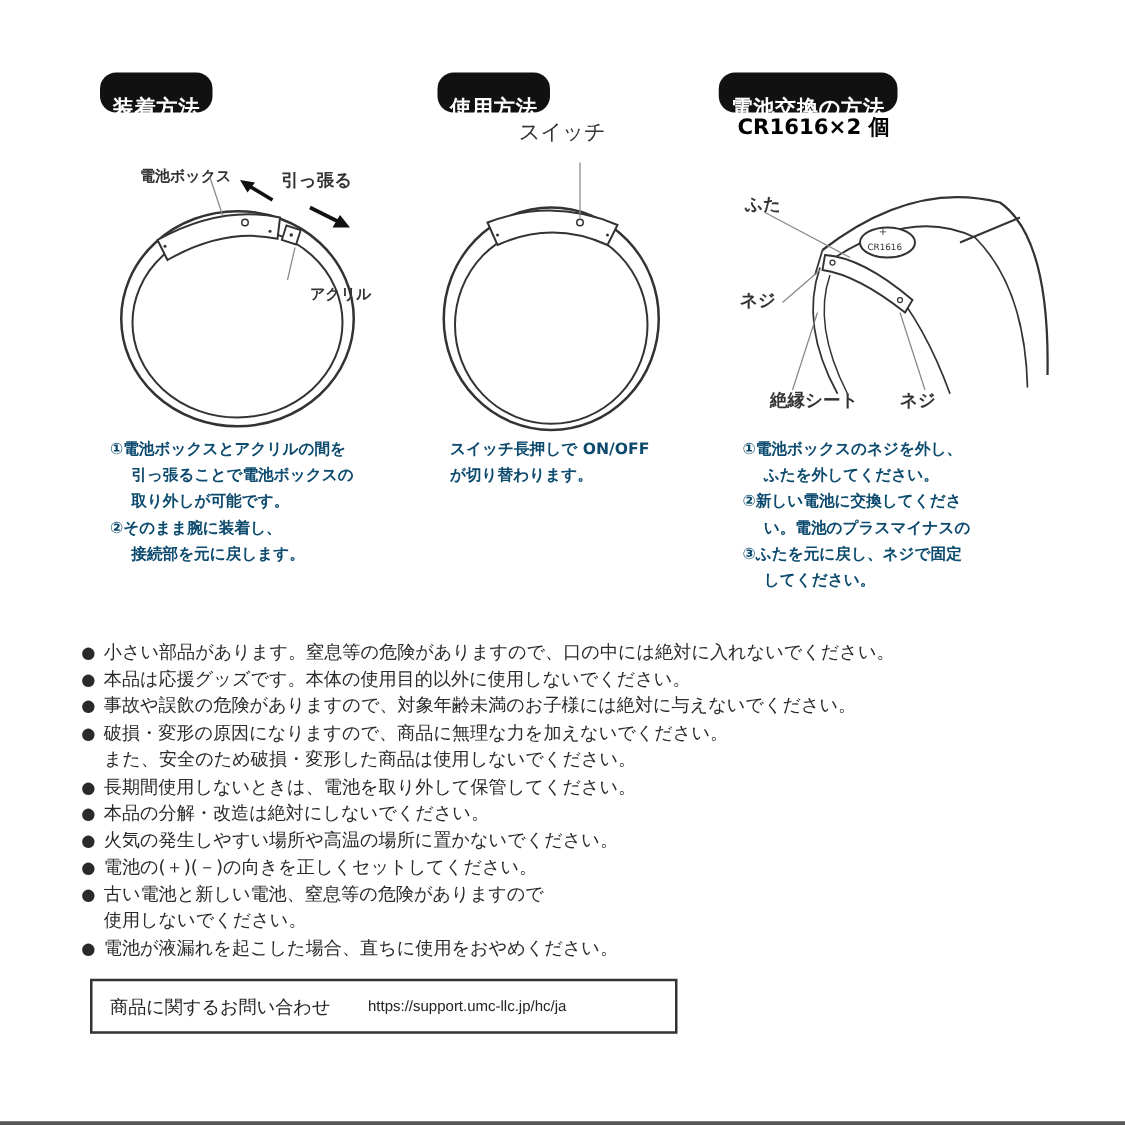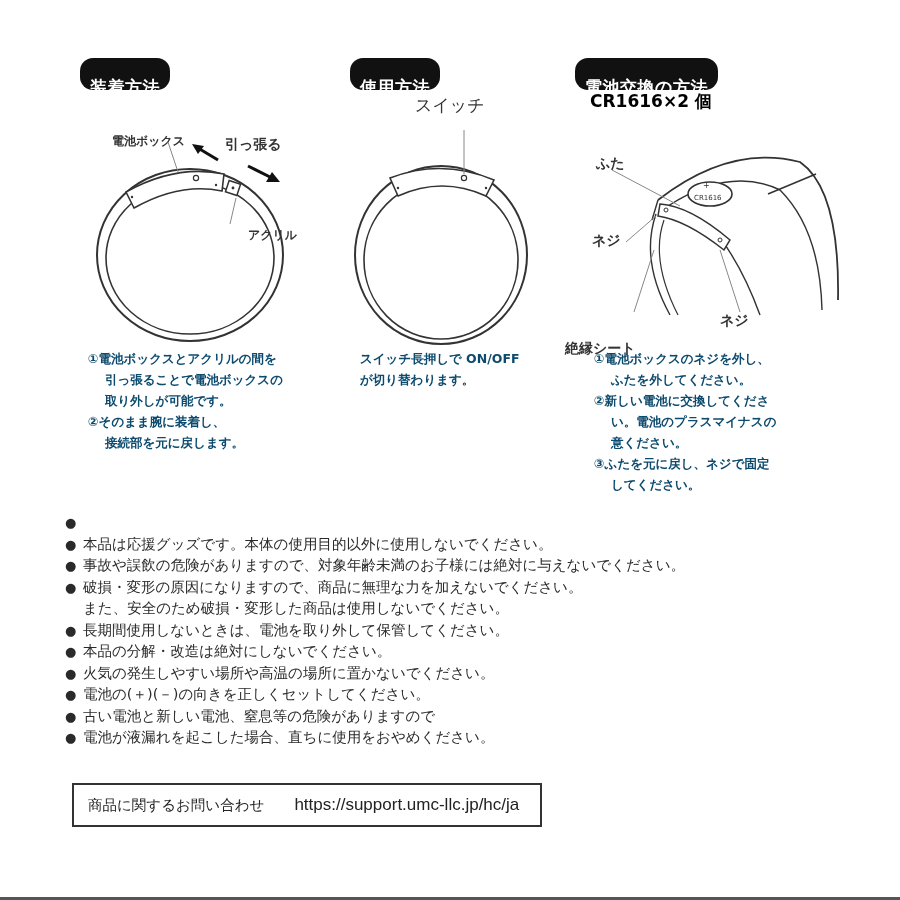--- a/index.html
+++ b/index.html
@@ -23,21 +23,21 @@
   .warn { display: flex; white-space: nowrap; }
   .warn .bullet { width: 18px; flex: 0 0 18px; font-size: 13px; }
   .warn .text { display: block; }
   .warn .cont { display: block; }
 
   .contact-box {
     position: absolute; left: 72px; top: 783px; width: 470px; height: 44px;
     border: 2px solid #333; display: flex; align-items: center; padding-left: 14px;
     font-weight: normal; font-size: 14.5px; color: #222;
   }
-  .contact-box .url { margin-left: 30px; font-family: "Liberation Sans", sans-serif; font-size: 17px; }
+  .contact-box .url { margin-left: 30px; font-family: "Liberation Sans", sans-serif; font-size: 12px; }
 
   .bottom-rule { position: absolute; left: 0; top: 897px; width: 900px; height: 3px; background: #555; }
   svg.diagram { position: absolute; overflow: visible; }
 </style>
 </head>
 <body>
 
 <div class="pill" style="left:80px; top:58px;">装着方法</div>
 
 <div class="label" style="left:112px; top:133px;">電池ボックス</div>
@@ -89,21 +89,21 @@
 <div class="instr" style="left:360px; top:348px;">
   <span class="step">スイッチ長押しで ON/OFF</span>
   <span class="step">が切り替わります。</span>
 </div>
 
 <div class="pill" style="left:575px; top:58px;">電池交換の方法</div>
 <div class="sub-title" style="left:590px; top:90px;">CR1616×2 個</div>
 
 <div class="label mid" style="left:596px; top:155px;">ふた</div>
 <div class="label mid" style="left:592px; top:232px;">ネジ</div>
-<div class="label mid" style="left:565px; top:312px;margin-top:28px;">絶縁シート</div>
+<div class="label mid" style="left:616px; top:312px;">絶縁シート</div>
 <div class="label mid" style="left:720px; top:312px;">ネジ</div>
 
 <svg class="diagram" style="left:590px; top:150px;" width="260" height="170" viewBox="0 0 260 170">
 
   <path d="M68 50 Q140 -6 210 12 Q250 40 248 150" fill="none" stroke="#333" stroke-width="1.8"></path>
   <path d="M78 56 Q140 16 190 40 Q230 80 232 160" fill="none" stroke="#333" stroke-width="1.4"></path>
   <line x1="178" y1="44" x2="226" y2="24" stroke="#333" stroke-width="1.6"></line>
   <line x1="68" y1="50" x2="62" y2="70" stroke="#333" stroke-width="1.4"></line>
 
   <path d="M66 64 Q50 110 80 165" fill="none" stroke="#333" stroke-width="1.4"></path>
@@ -122,28 +122,28 @@
   <line x1="36" y1="92" x2="66" y2="66" stroke="#888" stroke-width="1"></line>
   <line x1="44" y1="162" x2="64" y2="100" stroke="#888" stroke-width="1"></line>
   <line x1="150" y1="162" x2="130" y2="100" stroke="#888" stroke-width="1"></line>
 </svg>
 
 <div class="instr" style="left:594px; top:348px;">
   <span class="step"><span>①</span><span>電池ボックスのネジを外し、</span></span>
   <span class="cont">ふたを外してください。</span>
   <span class="step"><span>②</span><span>新しい電池に交換してくださ</span></span>
   <span class="cont">い。電池のプラスマイナスの</span>
-  <span class="cont">意ください。</span>
   <span class="step"><span>③</span><span>ふたを元に戻し、ネジで固定</span></span>
   <span class="cont">してください。</span>
 </div>
 
 <div class="warnings">
   <div class="warn">
       <span class="bullet">●</span>
+      <span class="text">小さい部品があります。窒息等の危険がありますので、口の中には絶対に入れないでください。</span>
     </div>
   <div class="warn">
       <span class="bullet">●</span>
       <span class="text">本品は応援グッズです。本体の使用目的以外に使用しないでください。</span>
     </div>
   <div class="warn">
       <span class="bullet">●</span>
       <span class="text">事故や誤飲の危険がありますので、対象年齢未満のお子様には絶対に与えないでください。</span>
     </div>
   <div class="warn">
@@ -166,20 +166,21 @@
       <span class="text">火気の発生しやすい場所や高温の場所に置かないでください。</span>
     </div>
   <div class="warn">
       <span class="bullet">●</span>
       <span class="text">電池の(＋)(－)の向きを正しくセットしてください。</span>
     </div>
   <div class="warn">
       <span class="bullet">●</span>
       <span class="text">
         <span class="cont">古い電池と新しい電池、窒息等の危険がありますので</span>
+        <span class="cont">使用しないでください。</span>
       </span>
     </div>
   <div class="warn">
       <span class="bullet">●</span>
       <span class="text">電池が液漏れを起こした場合、直ちに使用をおやめください。</span>
     </div>
 </div>
 
 <div class="contact-box">
   <span>商品に関するお問い合わせ</span>

